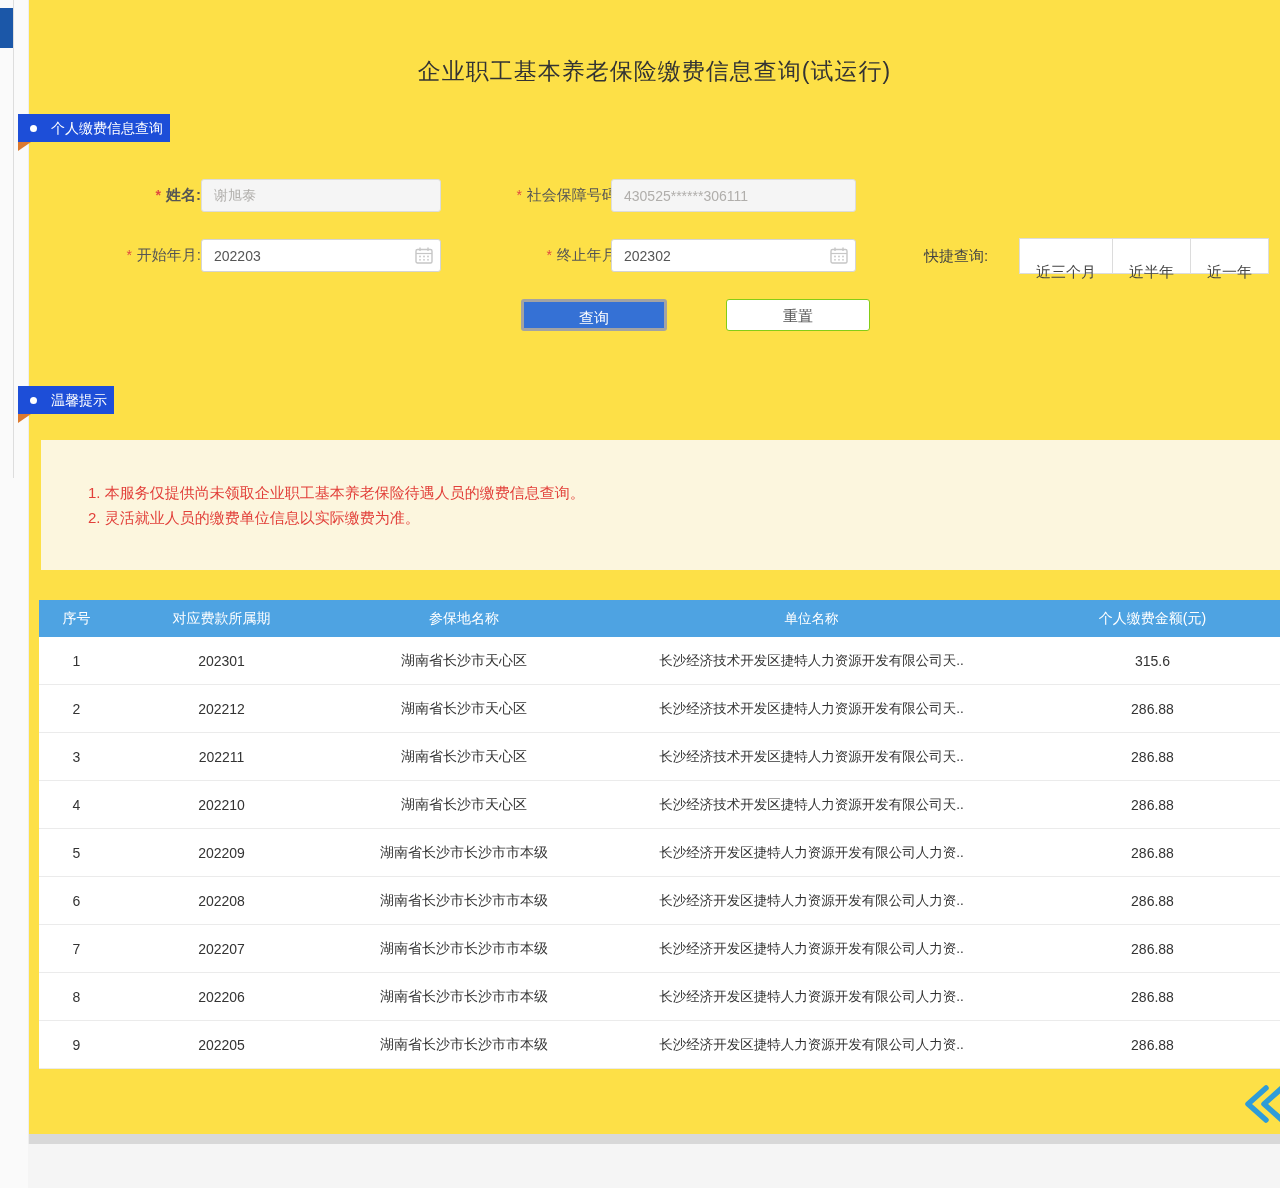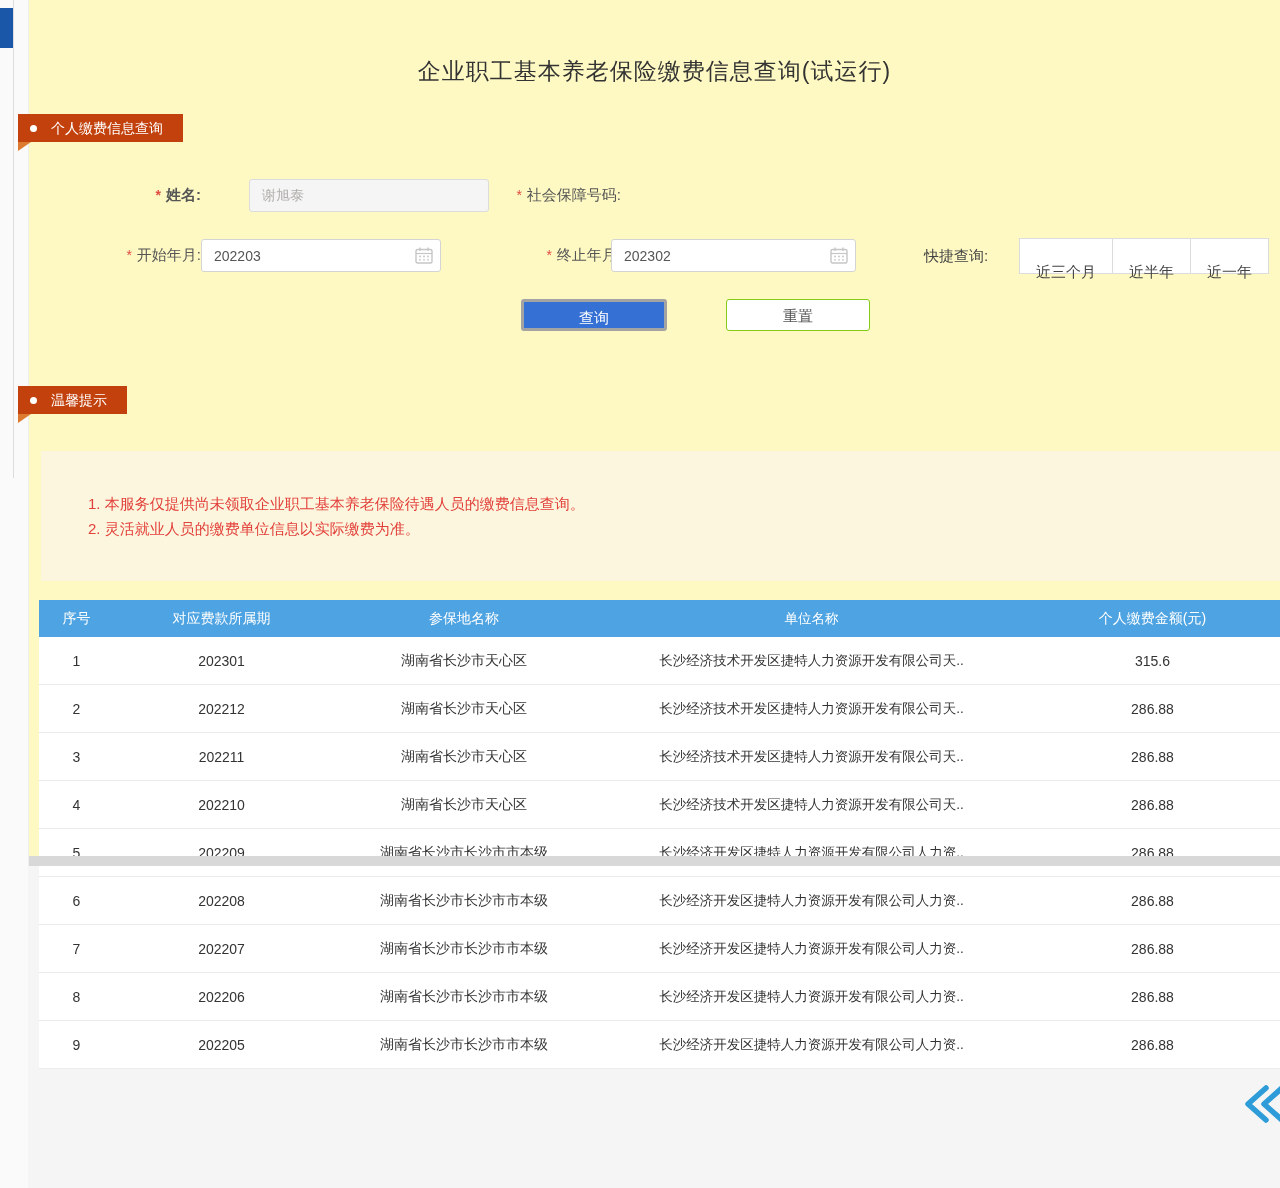--- a/index.html
+++ b/index.html
@@ -4,59 +4,59 @@
 <style>
   * { margin:0; padding:0; box-sizing:border-box; }
   html,body { width:1280px; height:1188px; background:#f5f5f5; font-family:"Liberation Sans","DejaVu Sans",sans-serif; overflow:hidden; position:relative; }
 
   
   .left-rail { position:absolute; left:0; top:0; width:28px; height:1188px; background:#fafafa; }
   .rail-line { position:absolute; left:13px; top:0; width:1px; height:478px; background:#ddd; }
   .rail-blue { position:absolute; left:0; top:8px; width:13px; height:40px; background:#1b57a8; }
 
   
-  .content { position:absolute; left:28px; top:0; width:1252px; height:866px; background:#fef9c3; border-left:1px solid #eee; }
+  .content { position:absolute; left:28px; top:0; width:1252px; height:1144px; background:#fde047; border-left:1px solid #eee; }
 
   .page-title { position:absolute; left:0; top:56px; width:100%; text-align:center; font-size:23px; color:#333; font-weight:400; letter-spacing:1px; }
 
   
-  .ribbon { position:absolute; left:18px; height:28px; background:#c2410c; color:#fff; font-size:14px; line-height:28px; padding:0 20px 0 12px; display:flex; align-items:center; z-index:5; }
+  .ribbon { position:absolute; left:18px; height:28px; background:#1d4ed8; color:#fff; font-size:14px; line-height:28px; padding:0 7px 0 12px; display:flex; align-items:center; z-index:5; }
   .ribbon .dot { display:inline-block; width:7px; height:7px; border-radius:50%; background:#fff; margin-right:14px; }
   .ribbon .fold { position:absolute; left:0; bottom:-9px; width:0; height:0; border-top:9px solid #dc7a2f; border-right:13px solid transparent; }
   .ribbon-query { top:114px; }
   .ribbon-tips  { top:386px; }
 
   
   .form-label { position:absolute; height:32px; line-height:32px; font-size:15px; color:#555; text-align:right; }
   .star { color:#e04b3f; margin-right:5px; font-size:14px; }
   .txt-input { position:absolute; height:33px; border:1px solid #d4d4d4; border-radius:3px; background:#fff; font-size:14px; color:#555; padding:0 34px 0 12px; font-family:"Liberation Sans","DejaVu Sans",sans-serif; }
   .txt-input.disabled { background:#f5f5f5; border-color:#dcdcdc; color:#b0aeab; }
   .cal-icon { position:absolute; top:8px; right:8px; width:18px; height:17px; cursor:pointer; }
 
   .lbl-name { left:60px; top:179px; width:112px;font-weight:bold; }
-  .inp-name { left:172px; top:179px; width:240px;margin-left:48px; }
+  .inp-name { left:172px; top:179px; width:240px; }
   .lbl-ssn  { left:420px; top:179px; width:172px; }
   .inp-ssn  { left:582px; top:179px; width:245px; }
   .lbl-start{ left:52px; top:239px; width:120px; }
   .wrap-start { position:absolute; left:172px; top:239px; width:240px; height:33px; }
   .lbl-end  { left:460px; top:239px; width:132px; }
   .wrap-end { position:absolute; left:582px; top:239px; width:245px; height:33px; }
   .wrap-start .txt-input, .wrap-end .txt-input { position:absolute; left:0; top:0; width:100%; }
 
   .lbl-quick { left:895px; top:240px; width:90px; text-align:left; color:#444; }
   .quick-group { position:absolute; left:990px; top:238px; display:flex; }
   .quick-btn { height:36px; line-height:34px; padding:16px 16px; background:#fff; border:1px solid #dcdcdc; font-size:15px; color:#444; margin-left:-1px; cursor:pointer; white-space:nowrap; }
   .quick-btn:first-child { margin-left:0; }
 
   .btn { position:absolute; top:299px; height:32px; border-radius:3px; font-size:15px; text-align:center; line-height:32px; cursor:pointer; }
   .btn-query { left:492px; width:146px; background:#3571d5; color:#fff; border:3px solid #a3a3a3; }
   .btn-reset { left:649px; width:144px; background:#fff; color:#555; border:1px solid #84cc16;margin-left:48px; }
 
   
-  .tips-box { position:absolute; left:12px; top:451px; width:1240px; height:130px; background:#fcf6de; }
+  .tips-box { position:absolute; left:12px; top:440px; width:1240px; height:130px; background:#fcf6de; }
   .tips-line { position:absolute; left:47px; font-size:15px; color:#e2403a; line-height:25px; }
   .tips-line-1 { top:40px; }
   .tips-line-2 { top:65px; }
 
   
   .table { position:absolute; left:10px; top:600px; width:1242px; }
   .thead { display:flex; background:#4ea3e2; color:#fff; height:37px; align-items:center; font-size:14px; }
   .trow { display:flex; height:48px; align-items:center; border-bottom:1px solid #ebebeb; background:#fff; font-size:14px; color:#333; }
   .tcell { text-align:center; overflow:hidden; white-space:nowrap; }
   .col-no      { width:75px; }
@@ -88,20 +88,21 @@
   </div>
 
   <div class="form-label lbl-name">
     <span class="star">*</span><span>姓名:</span>
   </div>
   <input class="txt-input disabled inp-name" readonly="" value="谢旭泰" style="">
 
   <div class="form-label lbl-ssn">
     <span class="star">*</span><span>社会保障号码:</span>
   </div>
+  <input class="txt-input disabled inp-ssn" readonly="" value="430525******306111" style="">
 
   <div class="form-label lbl-start">
     <span class="star">*</span><span>开始年月:</span>
   </div>
   <div class="wrap-start">
     <input class="txt-input" value="202203" style="">
     <svg class="cal-icon" viewBox="0 0 18 17">
       <rect x="1" y="2.5" width="16" height="13.5" rx="1.5" fill="none" stroke="#c6c6c6" stroke-width="1.4"></rect>
       <line x1="1" y1="6.5" x2="17" y2="6.5" stroke="#c6c6c6" stroke-width="1.2"></line>
       <line x1="5" y1="0.5" x2="5" y2="4" stroke="#c6c6c6" stroke-width="1.4"></line>

